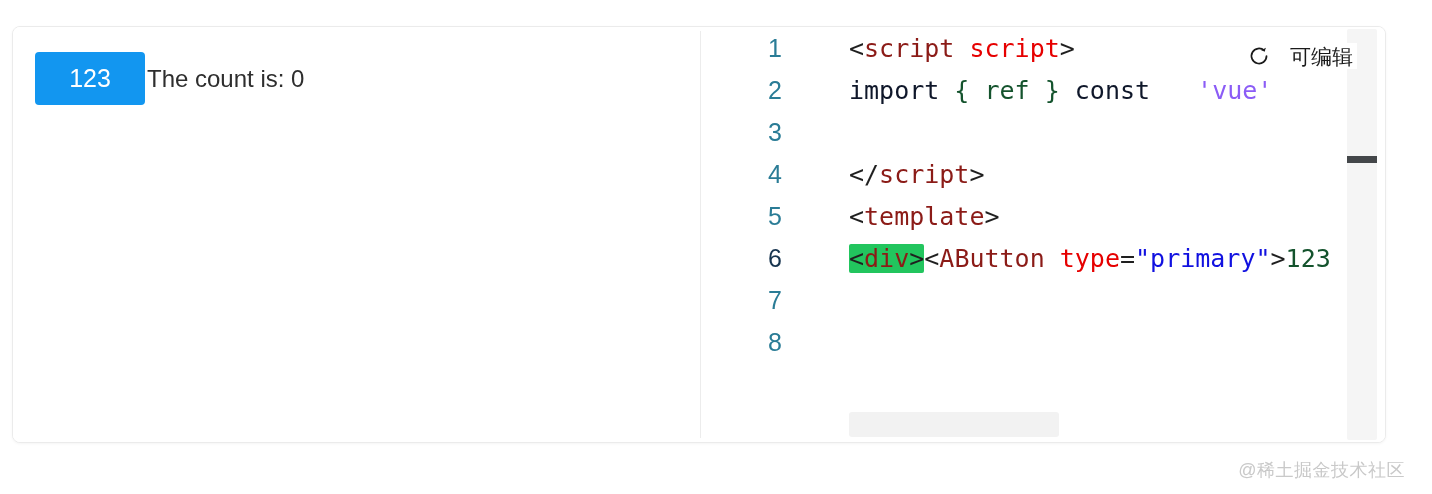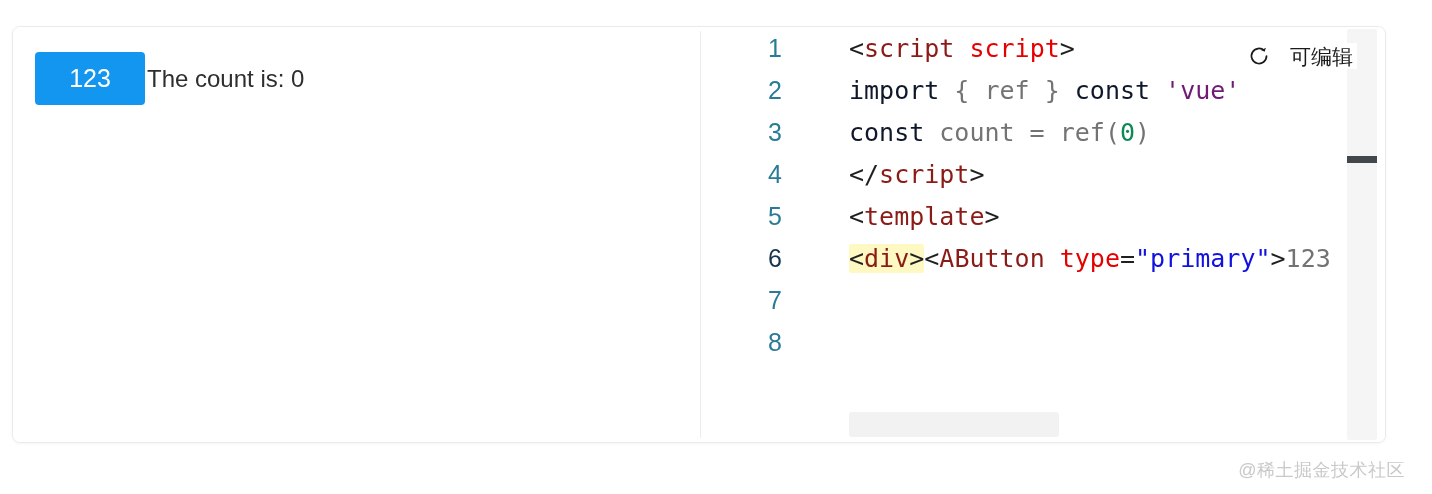--- a/index.html
+++ b/index.html
@@ -160,28 +160,28 @@
   .code-text {
     padding-left: 55px;
     white-space: pre;
     color: #111111;
   }
 
   
   .t-punct   { color: #1f1f1f; }
   .t-tag     { color: #8b1b17; }
   .t-attr    { color: #e60000; }
-  .t-string  { color: #701a75; }
+  .t-string  { color: #8b5cf6; margin-left: 32px; }
   .t-keyword { color: #0f172a; }
-  .t-plain   { color: #737373; }
+  .t-plain   { color: #14532d; }
   .t-num     { color: #0e8a55; }
   .t-blue    { color: #1111e0; }
 
   .bracket-match {
-    background: #fef9c3;
+    background: #22c55e;
     border-radius: 2px;
   }
 
   
   .v-scroll-track {
     position: absolute;
     right: 8px;
     top: 2px;
     width: 30px;
     height: 411px;
@@ -247,21 +247,21 @@
             <path d="M20.2 12a8.2 8.2 0 1 1-2.45-5.85" fill="none" stroke="#1a1a1a" stroke-width="1.9" stroke-linecap="round"></path>
             <path d="M19.6 2.9 L18.1 6.7 L14.2 5.6 Z" fill="#1a1a1a"></path>
           </svg>
         </span>
         <span class="badge-label">可编辑</span>
       </div>
 
       <div class="code-area" id="code-area">
           <div class="code-line"><span class="ln">1</span><span class="code-text"><span class="t-punct">&lt;</span><span class="t-tag">script</span><span class="t-plain"> </span><span class="t-attr">script</span><span class="t-punct">&gt;</span></span></div>
           <div class="code-line"><span class="ln">2</span><span class="code-text"><span class="t-keyword">import</span><span class="t-plain"> { ref } </span><span class="t-keyword">const</span><span class="t-plain"> </span><span class="t-string">'vue'</span></span></div>
-          <div class="code-line"><span class="ln">3</span><span class="code-text"><span class="t-keyword">const</span><span class="t-plain"> count = ref(</span><span class="t-num">0</span><span class="t-plain">)</span></span></div>
+          <div class="code-line"><span class="ln">3</span></div>
           <div class="code-line"><span class="ln">4</span><span class="code-text"><span class="t-punct">&lt;/</span><span class="t-tag">script</span><span class="t-punct">&gt;</span></span></div>
           <div class="code-line"><span class="ln">5</span><span class="code-text"><span class="t-punct">&lt;</span><span class="t-tag">template</span><span class="t-punct">&gt;</span></span></div>
           <div class="code-line"><span class="ln active">6</span><span class="code-text"><span class="bracket-match"><span class="t-punct">&lt;</span><span class="t-tag">div</span><span class="t-punct">&gt;</span></span><span class="t-punct">&lt;</span><span class="t-tag">AButton</span><span class="t-plain"> </span><span class="t-attr">type</span><span class="t-punct">=</span><span class="t-blue">"primary"</span><span class="t-punct">&gt;</span><span class="t-plain">123</span></span></div>
           <div class="code-line"><span class="ln">7</span></div>
           <div class="code-line"><span class="ln">8</span><span class="code-text"></span></div>
         </div>
 
       <div class="v-scroll-track"></div>
       <div class="v-scroll-marker"></div>
       <div class="h-scroll-thumb"></div>

